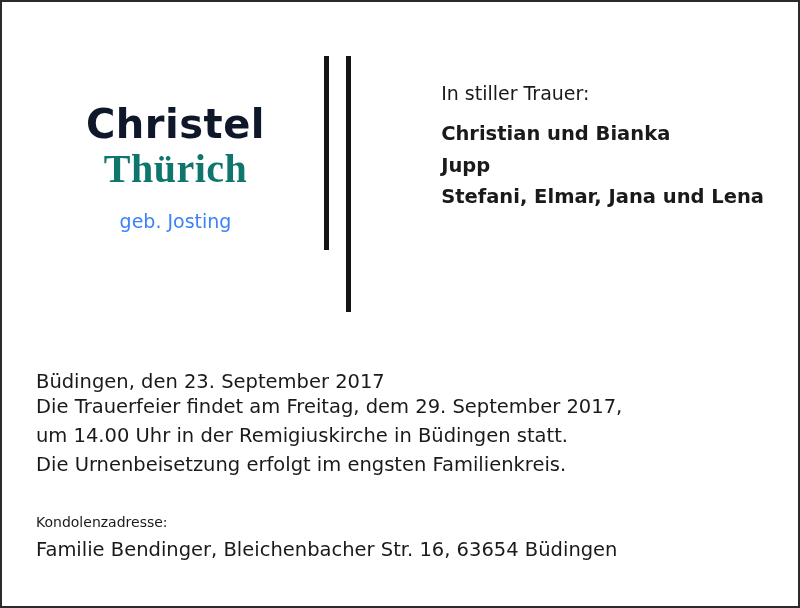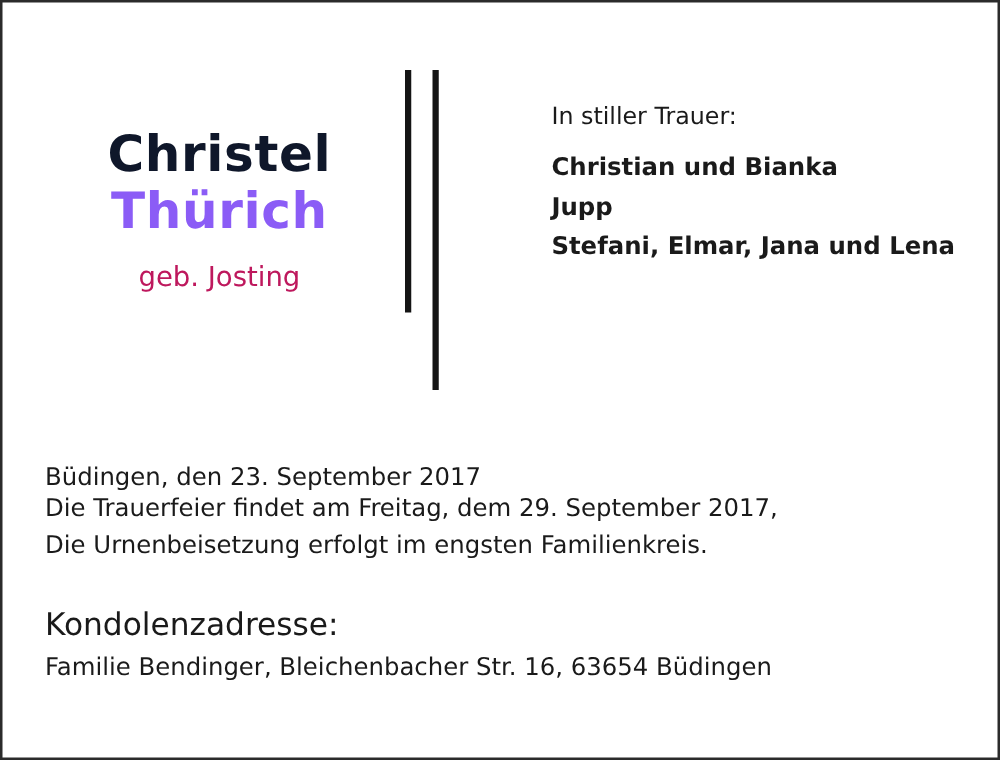--- a/index.html
+++ b/index.html
@@ -42,27 +42,28 @@
     font-weight: 700;
     letter-spacing: 0.5px;
     line-height: 1.12;
     color: #0f172a;
   }
   .name-line2 {
     font-size: 40px;
     font-weight: 700;
     letter-spacing: 0.5px;
     line-height: 1.12;
-    color: #8b5cf6;
+    color: #0f766e;
+    font-family: Liberation Serif, serif;
   }
   .maiden {
-    font-size: 22px;
+    font-size: 19px;
     font-weight: 400;
     margin-top: 18px;
-    color: #be185d;
+    color: #3b82f6;
   }
   .divider-wrap {
     width: 56px;
     display: flex;
     justify-content: center;
     align-items: flex-start;
     padding-top: 16px;
   }
   .divider-bars {
     position: relative;
@@ -126,21 +127,21 @@
     text-align-last: left;
     max-width: 728px;
   }
   .ceremony .lastline {
     text-align: left;
   }
   .condolence {
     margin-top: 34px;
   }
   .condolence-label {
-    font-size: 25px;
+    font-size: 14px;
   }
   .condolence-address {
     font-size: 19.5px;
     margin-top: 8px;
   }
 </style>
 </head>
 <body>
 
 <div class="notice">
@@ -169,20 +170,21 @@
       </div>
     </div>
 
   </div>
 
   <div class="bottom-section">
     <div class="place-date">Büdingen, den 23. September 2017</div>
 
     <div class="ceremony">
       <div>Die Trauerfeier findet am Freitag, dem 29. September 2017,</div>
+      <div>um 14.00 Uhr in der Remigiuskirche in Büdingen statt.</div>
       <div class="lastline">Die Urnenbeisetzung erfolgt im engsten Familienkreis.</div>
     </div>
 
     <div class="condolence">
       <div class="condolence-label">Kondolenzadresse:</div>
       <div class="condolence-address">Familie Bendinger, Bleichenbacher Str. 16, 63654 Büdingen</div>
     </div>
   </div>
 
 </div>

